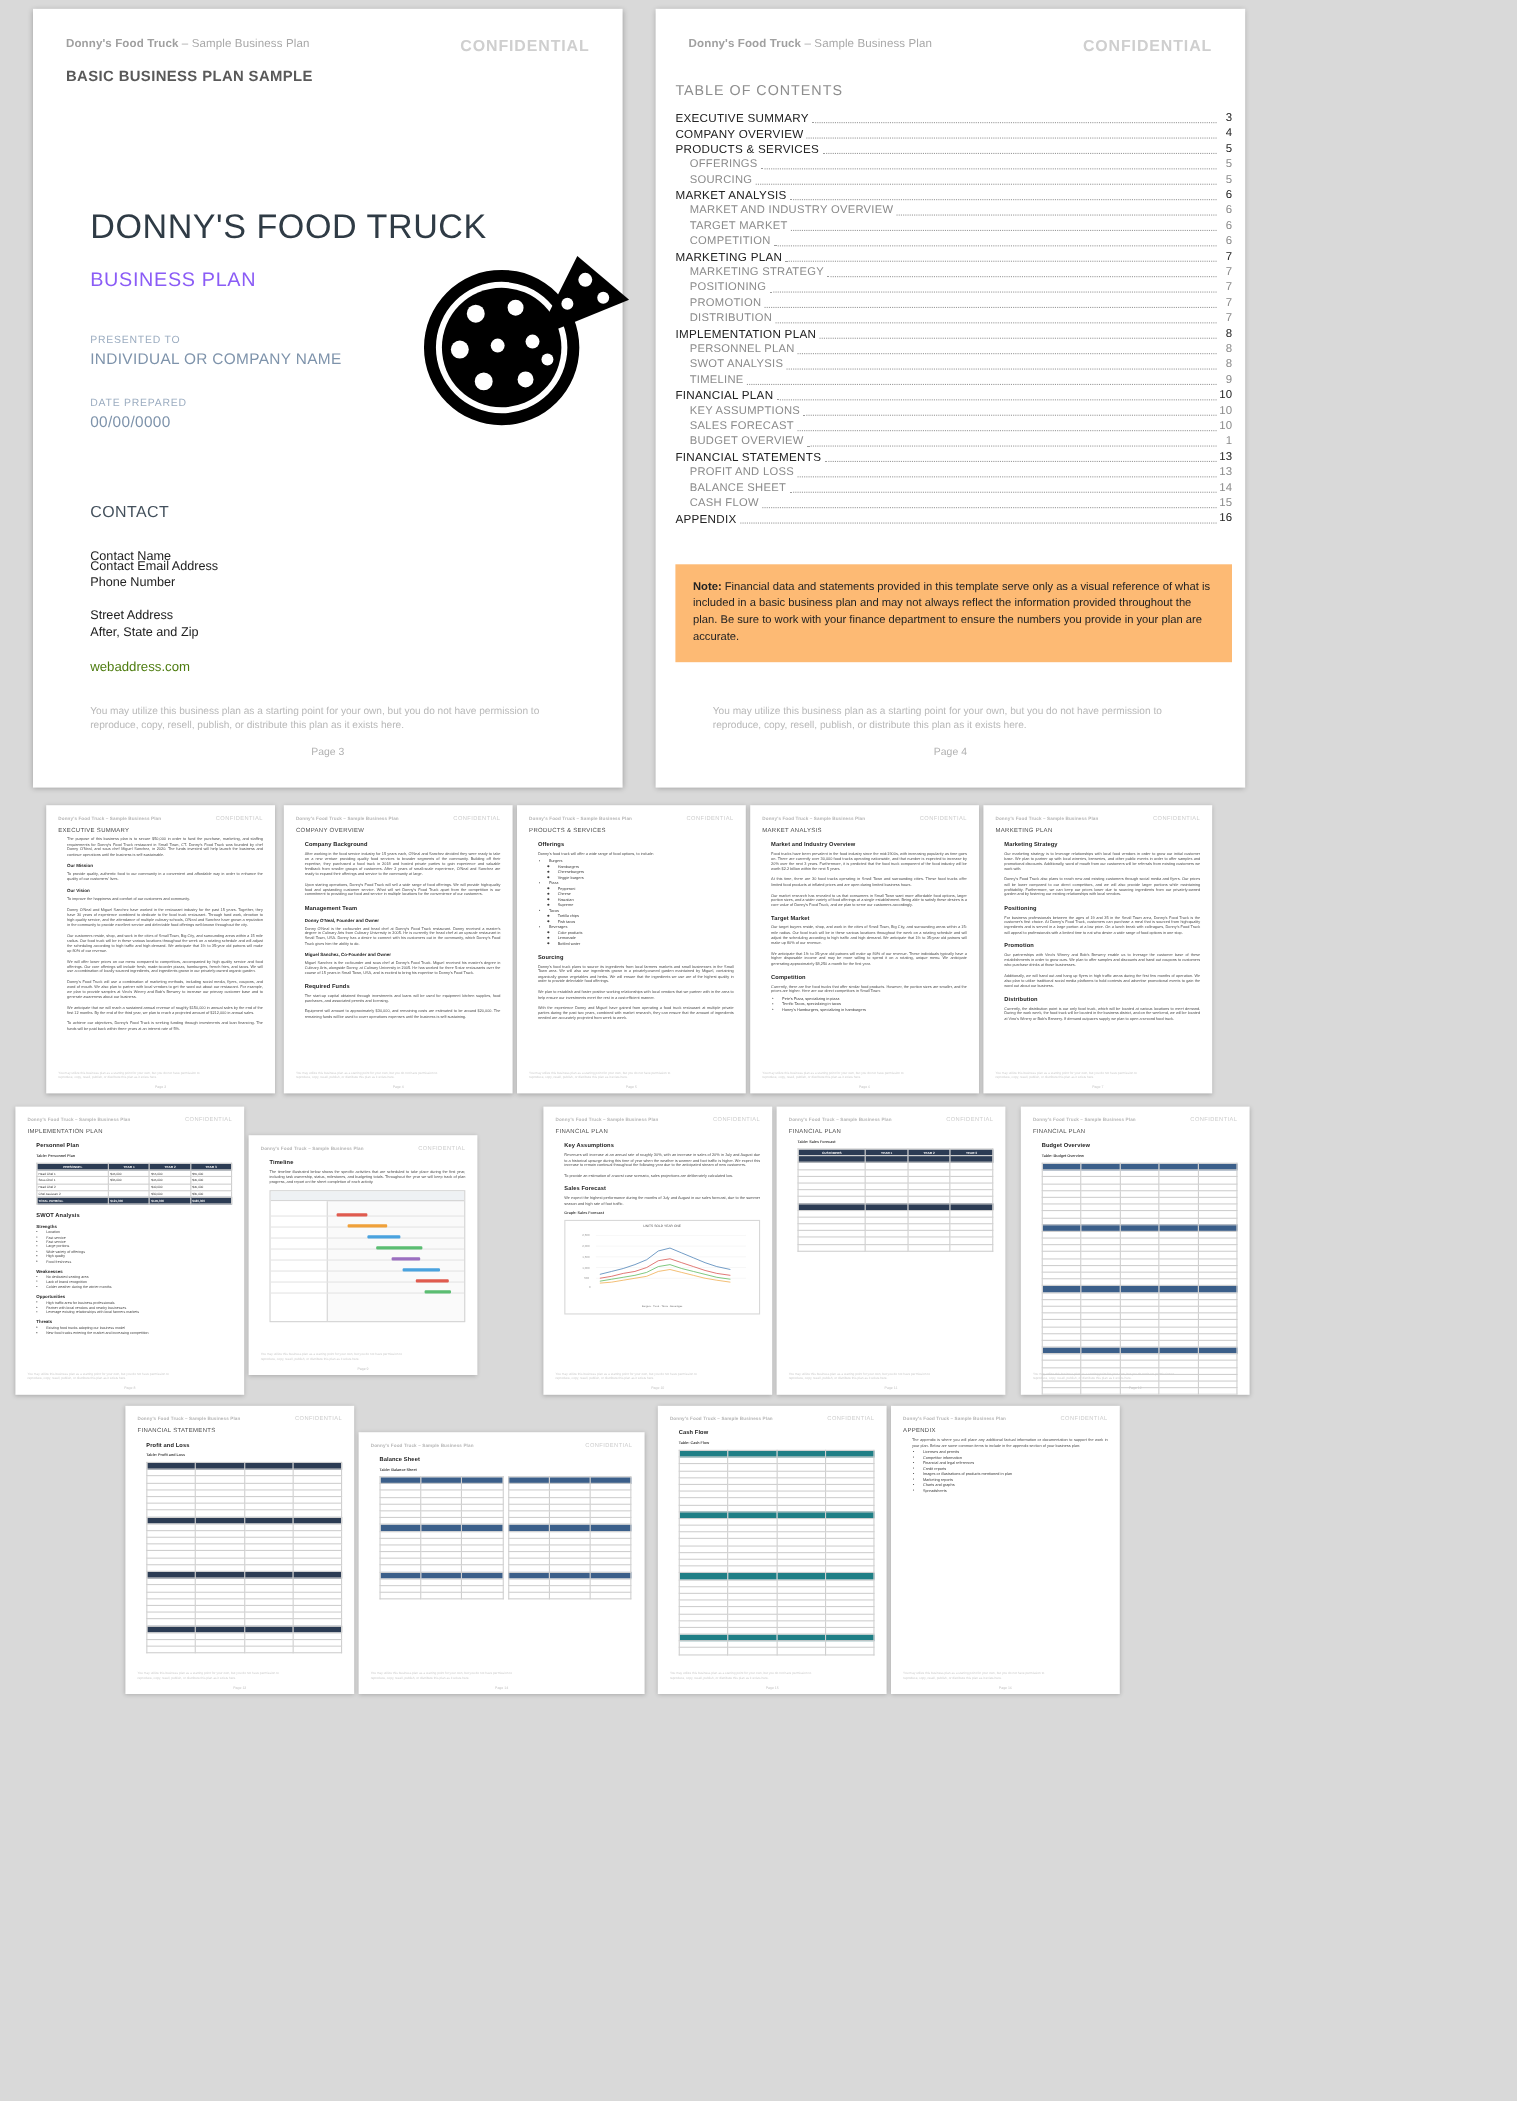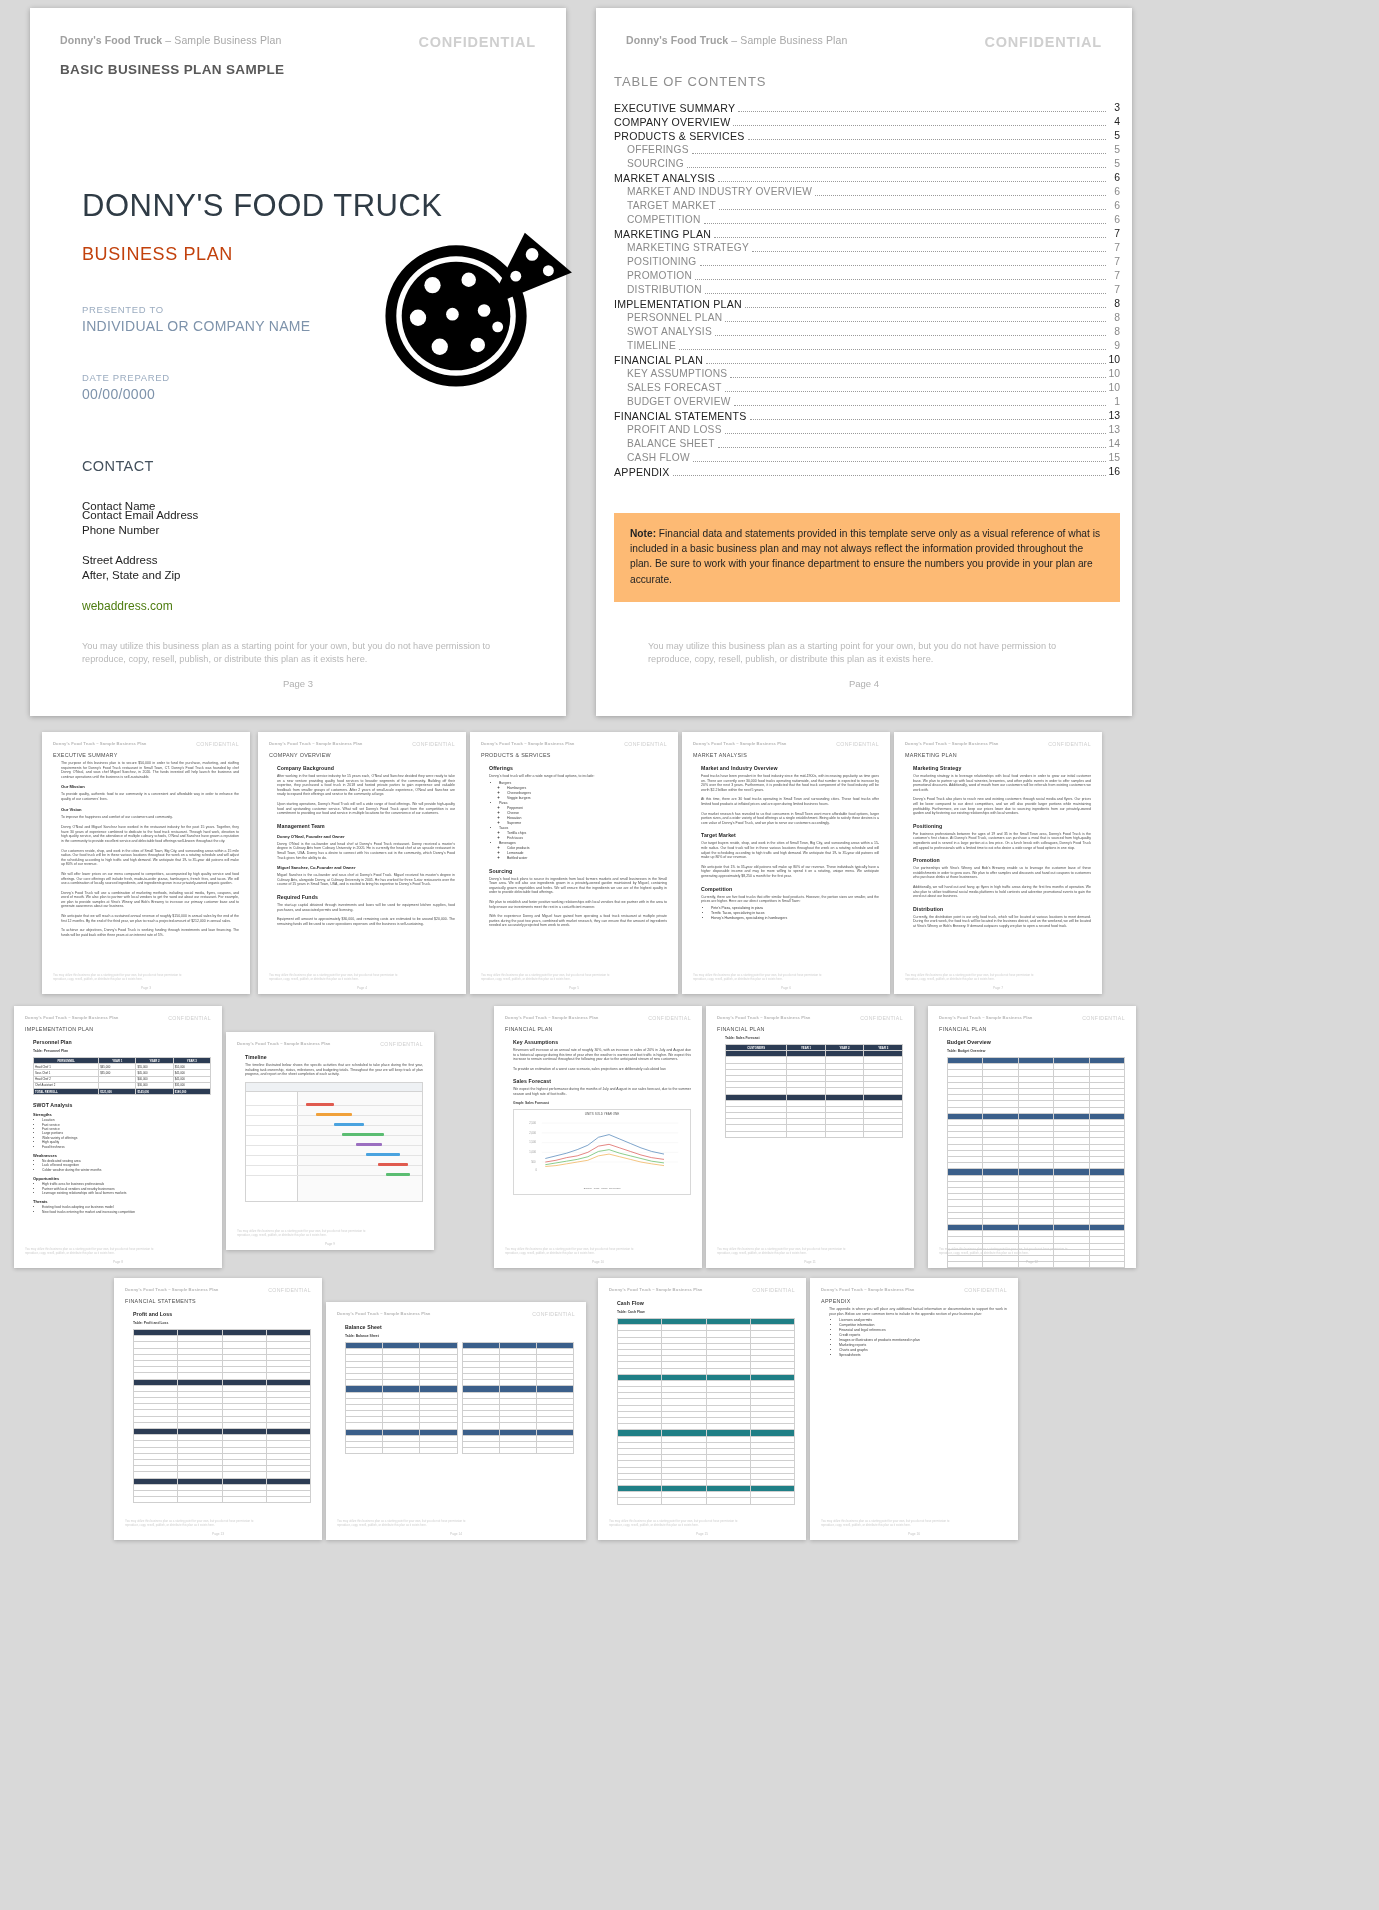--- a/index.html
+++ b/index.html
@@ -24,21 +24,21 @@
   .pg-inner { position:absolute; left:0; top:0; right:0; bottom:0; padding: 26px 30px 0 30px; }
 
   .runhead { display:flex; justify-content:space-between; align-items:flex-start; }
   .runhead-left { font-size: 10.5px; color:#a8a8a8; letter-spacing:.1px; }
   .runhead-left b { font-weight:700; color:#a0a0a0; }
   .runhead-right { font-size: 14.5px; color:#cfcfcf; letter-spacing: .8px; font-weight:600; }
 
   .doc-kicker { margin-top: 12px; font-size: 13.5px; font-weight:700; color:#595959; letter-spacing:.35px; }
 
   .title-main { position:absolute; left:52px; top:180px; font-size:31px; color:#2f3b45; letter-spacing:.5px; font-weight:400; }
-  .title-sub  { position:absolute; left:52px; top:236px; font-size:18px; color:#c2410c; letter-spacing:.6px; }
+  .title-sub  { position:absolute; left:52px; top:236px; font-size:18px; color:#8b5cf6; letter-spacing:.6px; }
 
   .lbl  { font-size: 9.5px; color:#9bacc0; letter-spacing:.7px; }
   .val  { font-size: 14px; color:#7e93ab; letter-spacing:.3px; }
   .blk  { position:absolute; left:52px; }
 
   .contact-h { position:absolute; left:52px; top:450px; font-size:14.5px; color:#43505c; letter-spacing:.4px; }
   .contact-l { position:absolute; left:52px; font-size:11.5px; color:#222; line-height:15px; }
 
   .weburl { position:absolute; left:52px; top:591px; font-size:12px; color:#4d7c0f; }
 
@@ -163,21 +163,21 @@
           <circle cx="170" cy="62" r="6"></circle>
         </g>
       </svg>
     </div>
 
     <div class="blk" style="top:296px">
       <div class="lbl">PRESENTED TO</div>
       <div class="val" style="margin-top:3px">INDIVIDUAL OR COMPANY NAME</div>
     </div>
 
-    <div class="blk" style="top:364px">
+    <div class="blk" style="top:353px">
       <div class="lbl">DATE PREPARED</div>
       <div class="val" style="margin-top:3px">00/00/0000</div>
     </div>
 
     <div class="contact-h">CONTACT</div>
     <div class="contact-l" style="top:491px">Contact Name</div>
     <div class="contact-l" style="top:500px">Contact Email Address</div>
     <div class="contact-l" style="top:515px">Phone Number</div>
     <div class="contact-l" style="top:545px">Street Address</div>
     <div class="contact-l" style="top:560px">After, State and Zip</div>

